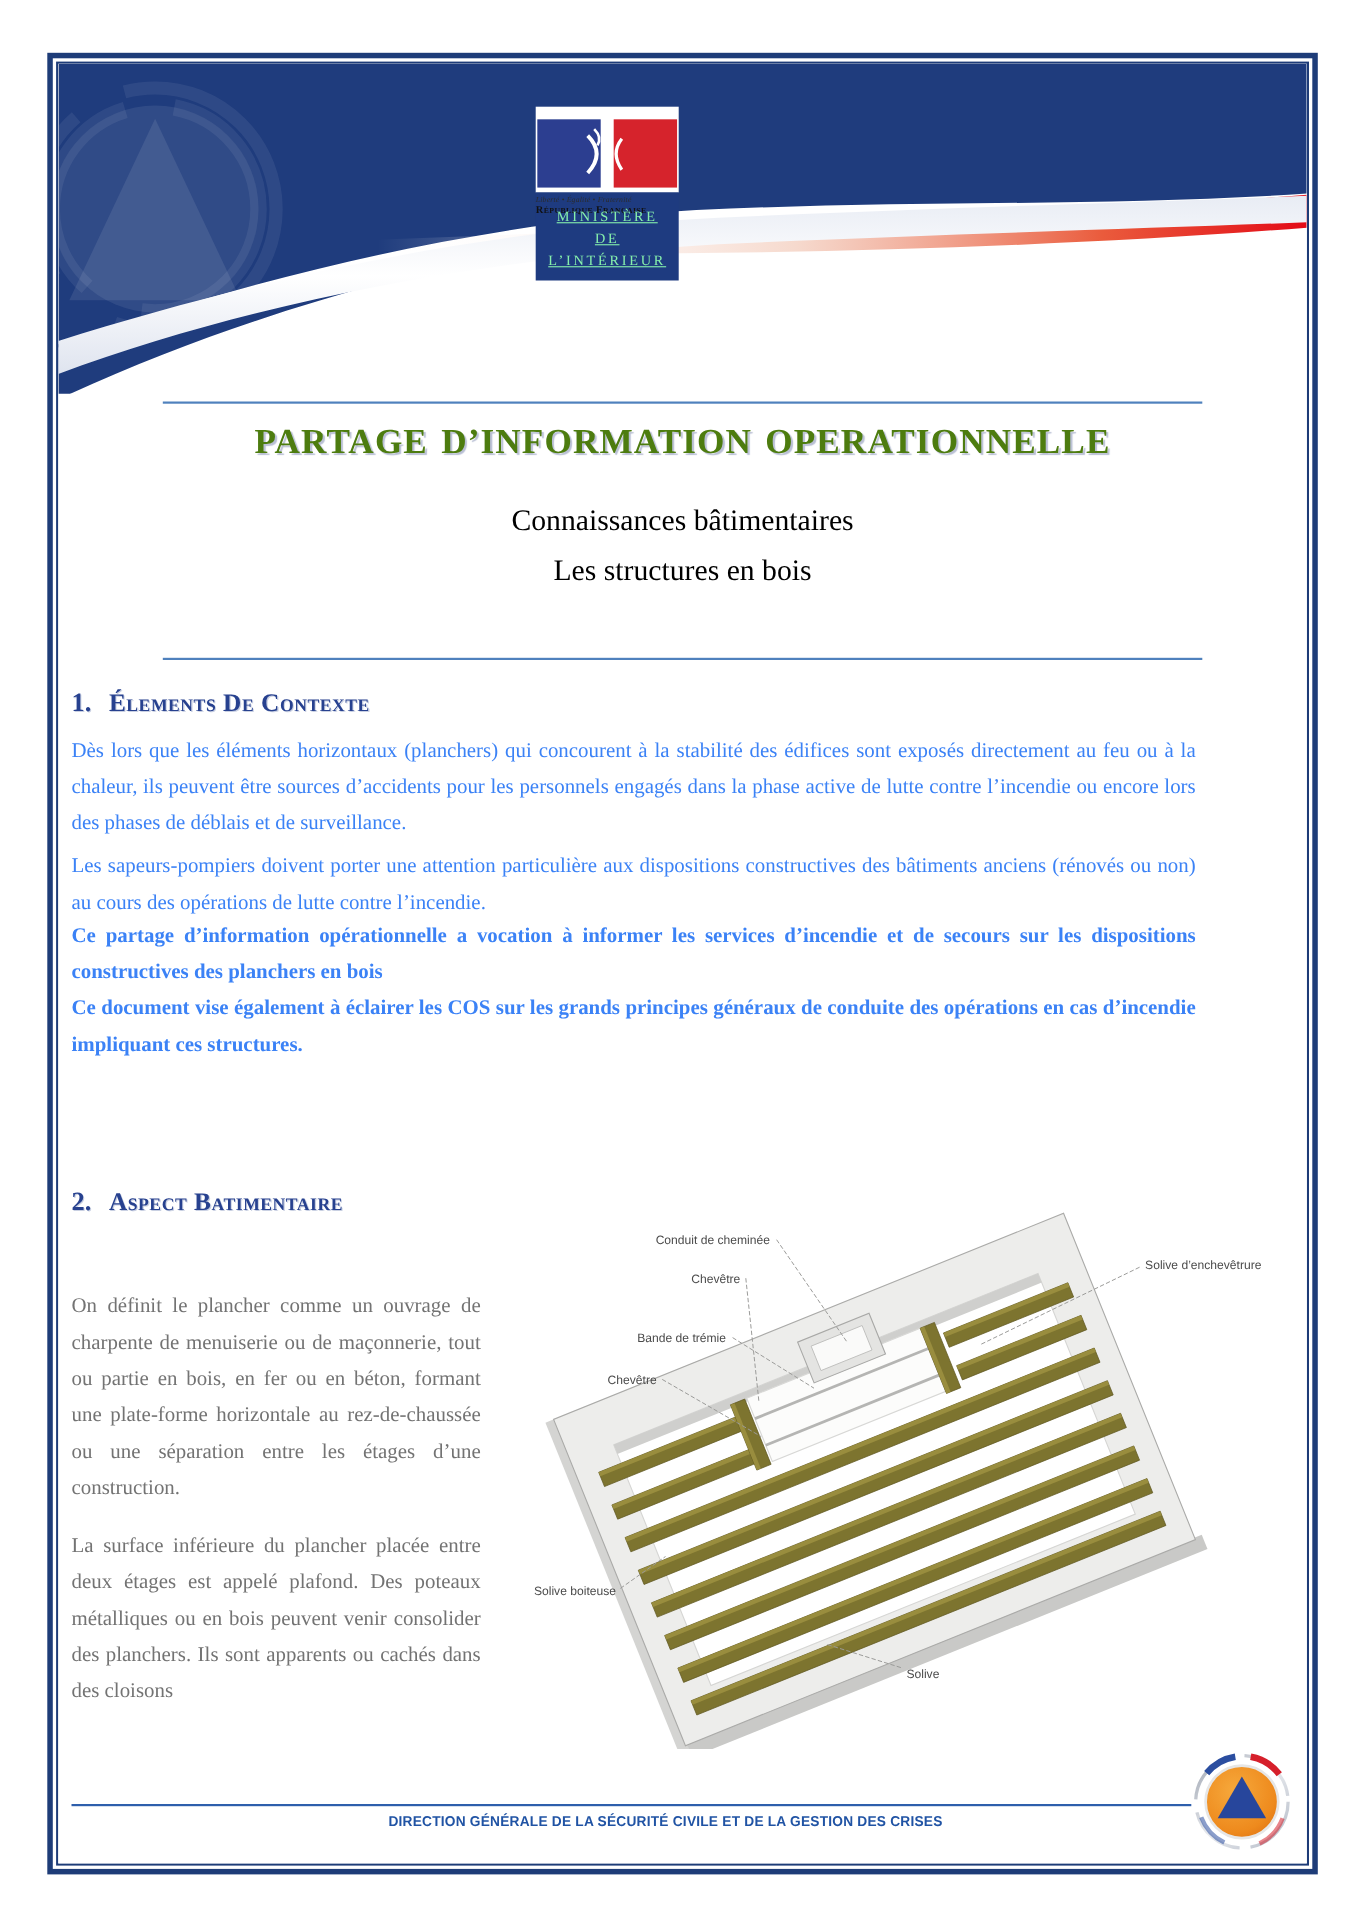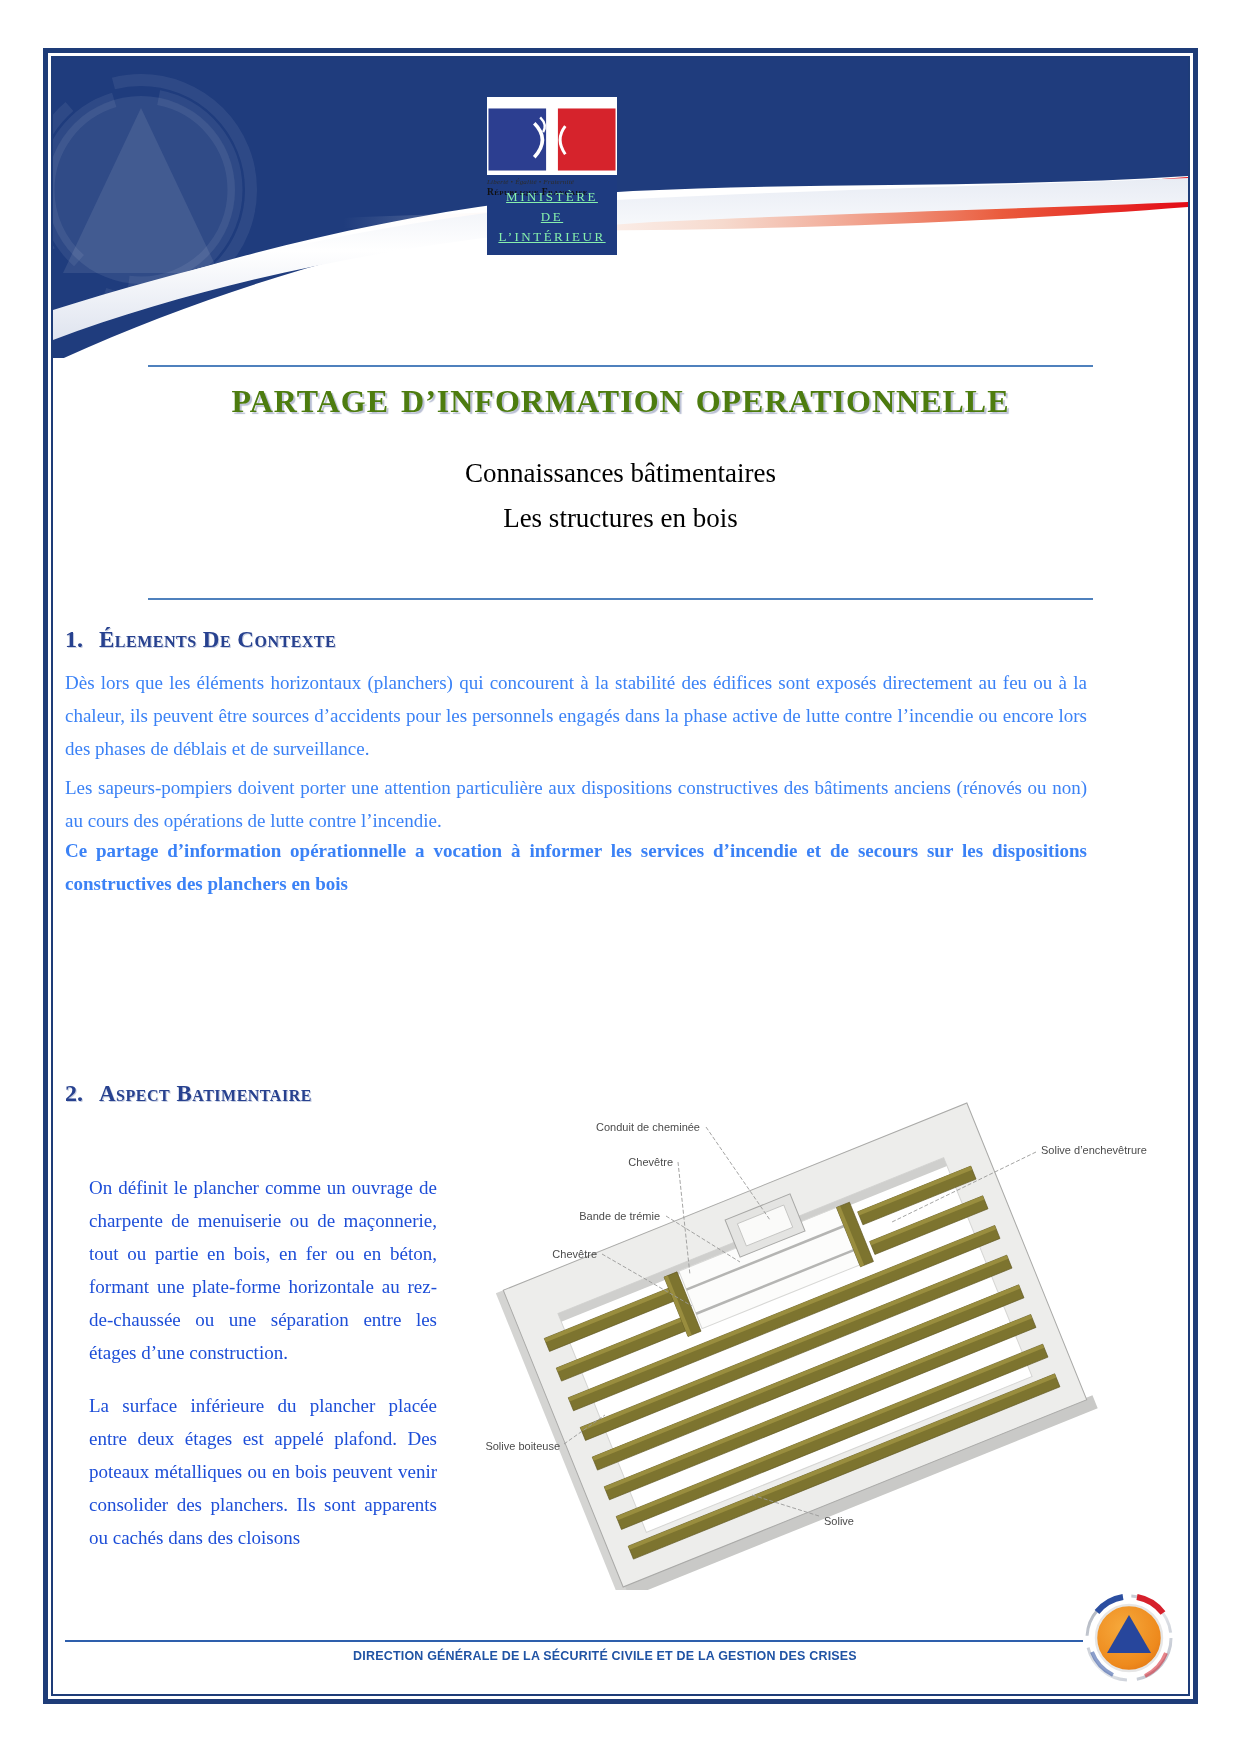--- a/index.html
+++ b/index.html
@@ -39,21 +39,21 @@
 
   .para{position:absolute;left:12px;width:1022px;text-align:justify;color:#3b82f6;
     font-size:19px;line-height:33px;}
   .para.bold{font-weight:bold;}
   .p1{top:589px;}
   .p2{top:694px;}
   .p3{top:757px;}
   .p4{top:823px;}
 
   .leftcol{position:absolute;left:12px;top:1094px;width:372px;}
-  .leftcol .cpara{text-align:justify;color:#1d4ed8;font-size:19px;line-height:33px;margin-left:24px;}
+  .leftcol .cpara{text-align:justify;color:#737373;font-size:19px;line-height:33px;}
   .leftcol .cpara + .cpara{margin-top:20px;}
 
   
   .diagram{position:absolute;left:387px;top:1042px;width:720px;height:490px;}
   .diagram svg{display:block;width:100%;height:100%;}
   .dlabel{font-family:"Liberation Sans",sans-serif;font-size:11px;fill:#4b4b4b;}
 
   
   .footer-line{position:absolute;left:12px;top:1582px;width:1018px;height:2px;background:#2e5fac;}
   .footer-text{position:absolute;left:12px;top:1590px;width:1080px;text-align:center;
@@ -132,20 +132,21 @@
         </div>
         <div class="rule rule-2"></div>
 
         <div class="sec-head sec1-head">
           <span class="num">1.</span>
           <span class="txt">Élements De Contexte</span>
         </div>
         <p class="para p1">Dès lors que les éléments horizontaux (planchers) qui concourent à la stabilité des édifices sont exposés directement au feu ou à la chaleur, ils peuvent être sources d’accidents pour les personnels engagés dans la phase active de lutte contre l’incendie ou encore lors des phases de déblais et de surveillance.</p>
         <p class="para p2">Les sapeurs-pompiers doivent porter une attention particulière aux dispositions constructives des bâtiments anciens (rénovés ou non) au cours des opérations de lutte contre l’incendie.</p>
         <p class="para bold p3">Ce partage d’information opérationnelle a vocation à informer les services d’incendie et de secours sur les dispositions constructives des planchers en bois</p>
+        <p class="para bold p4">Ce document vise également à éclairer les COS sur les grands principes généraux de conduite des opérations en cas d’incendie impliquant ces structures.</p>
 
         <div class="sec-head sec2-head">
           <span class="num">2.</span>
           <span class="txt">Aspect Batimentaire</span>
         </div>
 
         <div class="leftcol">
           <p class="cpara">On définit le plancher comme un ouvrage de charpente de menuiserie ou de maçonnerie, tout ou partie en bois, en fer ou en béton, formant une plate-forme horizontale au rez-de-chaussée ou une séparation entre les étages d’une construction.</p>
           <p class="cpara">La surface inférieure du plancher placée entre deux étages est appelé plafond. Des poteaux métalliques ou en bois peuvent venir consolider des planchers. Ils sont apparents ou cachés dans des cloisons</p>
         </div>

